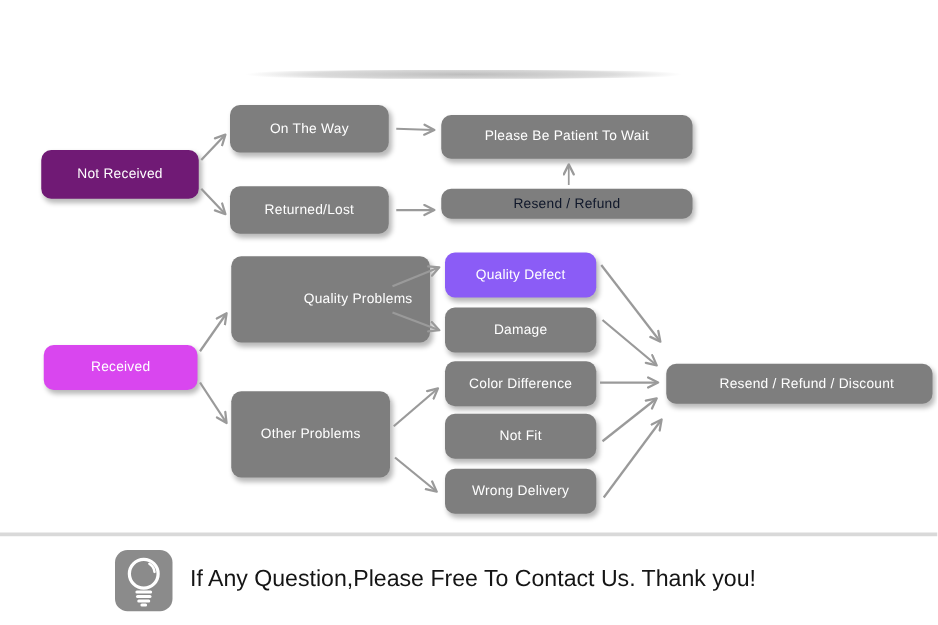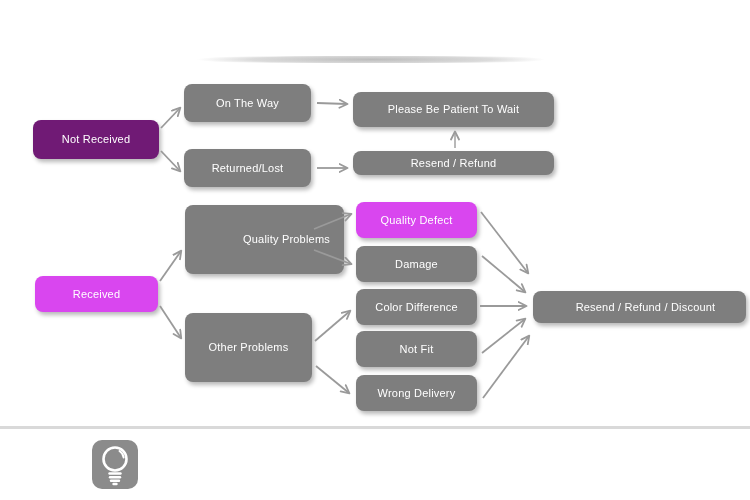--- a/index.html
+++ b/index.html
@@ -43,25 +43,25 @@
 
 <div class="stage">
 
   <div class="title-underline"></div>
 
   <div id="nodes">
       <div class="node" style="left: 33px; top: 120px; width: 126px; height: 39px; background: #701a75; color: rgb(255, 255, 255);">Not Received</div>
       <div class="node" style="left: 184px; top: 84px; width: 127px; height: 38px; background: rgb(126, 126, 126); color: rgb(255, 255, 255);">On The Way</div>
       <div class="node" style="left: 184px; top: 149px; width: 127px; height: 38px; background: rgb(126, 126, 126); color: rgb(255, 255, 255);">Returned/Lost</div>
       <div class="node" style="left: 353px; top: 92px; width: 201px; height: 35px; background: rgb(126, 126, 126); color: rgb(255, 255, 255); text-align: center;">Please Be Patient To Wait</div>
-      <div class="node" style="left: 353px; top: 151px; width: 201px; height: 24px; background: rgb(126, 126, 126); color: #ffffff;">Resend / Refund</div>
+      <div class="node" style="left: 353px; top: 151px; width: 201px; height: 24px; background: rgb(126, 126, 126); color: #0f172a;">Resend / Refund</div>
       <div class="node" style="left: 35px; top: 276px; width: 123px; height: 36px; background: #d946ef; color: rgb(255, 255, 255);">Received</div>
       <div class="node" style="left: 185px; top: 205px; width: 115px; height: 69px; background: rgb(126, 126, 126); color: rgb(255, 255, 255); padding-left: 44px;">Quality Problems</div>
       <div class="node" style="left: 185px; top: 313px; width: 127px; height: 69px; background: rgb(126, 126, 126); color: rgb(255, 255, 255);">Other Problems</div>
-      <div class="node" style="left: 356px; top: 202px; width: 121px; height: 36px; background: #d946ef; color: rgb(255, 255, 255);">Quality Defect</div>
+      <div class="node" style="left: 356px; top: 202px; width: 121px; height: 36px; background: #8b5cf6; color: rgb(255, 255, 255);">Quality Defect</div>
       <div class="node" style="left: 356px; top: 246px; width: 121px; height: 36px; background: rgb(126, 126, 126); color: rgb(255, 255, 255);">Damage</div>
       <div class="node" style="left: 356px; top: 289px; width: 121px; height: 36px; background: rgb(126, 126, 126); color: rgb(255, 255, 255);">Color Difference</div>
       <div class="node" style="left: 356px; top: 331px; width: 121px; height: 36px; background: rgb(126, 126, 126); color: rgb(255, 255, 255);">Not Fit</div>
       <div class="node" style="left: 356px; top: 375px; width: 121px; height: 36px; background: rgb(126, 126, 126); color: rgb(255, 255, 255);">Wrong Delivery</div>
       <div class="node" style="left: 533px; top: 291px; width: 201px; height: 32px; background: rgb(126, 126, 126); color: rgb(255, 255, 255); padding-left: 12px;">Resend / Refund / Discount</div>
     </div>
 
   <svg id="edges" viewBox="0 0 750 500">
     <defs>
       <marker id="ah" markerWidth="11" markerHeight="11" refX="8.5" refY="5" orient="auto" markerUnits="userSpaceOnUse">
@@ -91,14 +91,15 @@
   <div class="bulb-badge" style="background: rgb(139, 139, 139);">
     <svg width="46" height="49" viewBox="0 0 46 49">
       <circle cx="23" cy="19" r="11.5" fill="none" stroke="#ffffff" stroke-width="2.6"></circle>
       <path d="M 27.5 11 A 9 9 0 0 1 31.6 17.5" fill="none" stroke="#ffffff" stroke-width="2" stroke-linecap="round"></path>
       <line x1="17.5" y1="33.5" x2="28.5" y2="33.5" stroke="#ffffff" stroke-width="2.4" stroke-linecap="round"></line>
       <line x1="18" y1="37.2" x2="28" y2="37.2" stroke="#ffffff" stroke-width="2.4" stroke-linecap="round"></line>
       <line x1="19" y1="40.8" x2="27" y2="40.8" stroke="#ffffff" stroke-width="2.4" stroke-linecap="round"></line>
       <line x1="21.5" y1="44" x2="24.5" y2="44" stroke="#ffffff" stroke-width="2.4" stroke-linecap="round"></line>
     </svg>
   </div>
+  <div class="footer-text" style="color: rgb(21, 21, 21);">If Any Question,Please Free To Contact Us. Thank you!</div>
 
 </div>
 
 </body></html>

